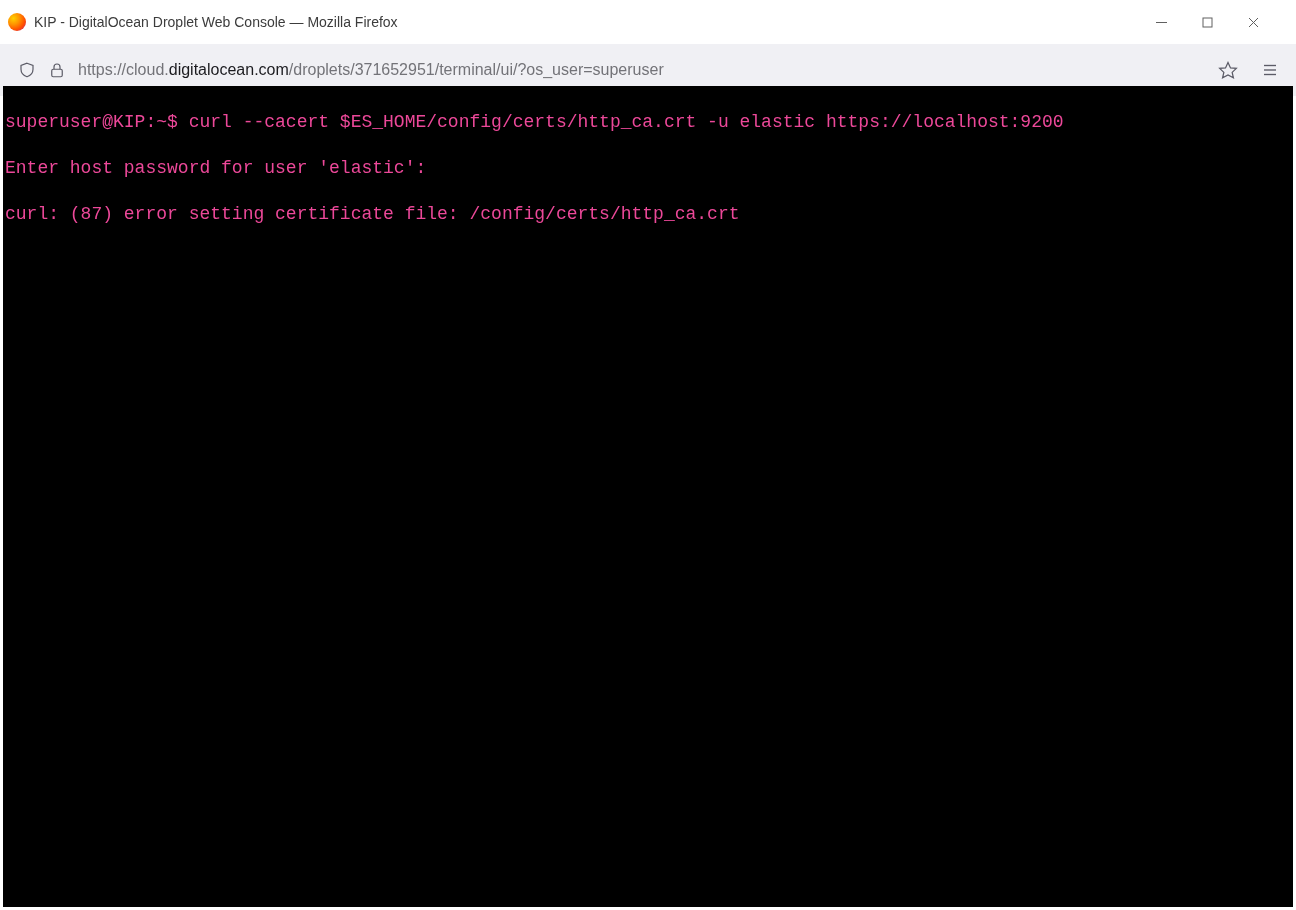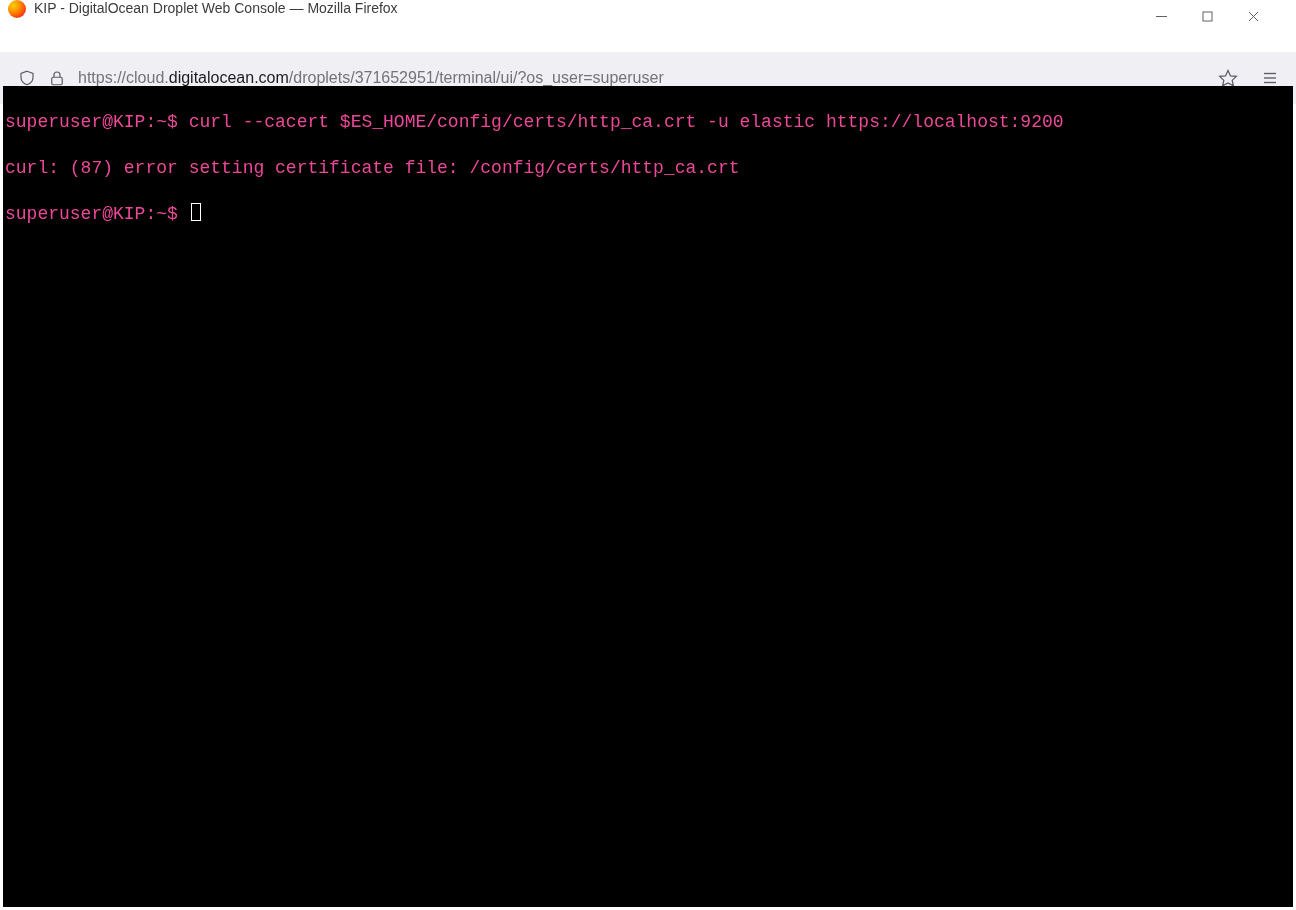--- a/index.html
+++ b/index.html
@@ -5,23 +5,24 @@
     * { margin: 0; padding: 0; box-sizing: border-box; }
     body {
       width: 1296px;
       height: 910px;
       font-family: "Segoe UI", Tahoma, sans-serif;
       background: #ffffff;
       overflow: hidden;
     }
     
     .titlebar {
-      height: 52px;
+      height: 44px;
       background: #ffffff;
       display: flex;
+      align-items: center;
       padding: 0 20px 0 8px;
       border-top-left-radius: 8px;
       border-top-right-radius: 8px;
     }
     .ff-icon {
       width: 18px; height: 18px;
       border-radius: 50%;
       background: radial-gradient(circle at 30% 30%, #ffd000 0%, #ff9200 35%, #ff4f00 65%, #b5179e 100%);
       margin-right: 8px;
       flex-shrink: 0;
@@ -147,15 +148,15 @@
     <svg viewBox="0 0 24 24">
         <line x1="4" y1="6" x2="20" y2="6"></line>
         <line x1="4" y1="12" x2="20" y2="12"></line>
         <line x1="4" y1="18" x2="20" y2="18"></line>
       </svg>
   </div>
 </div>
 
 <div class="terminal">
 <span class="term-line">superuser@KIP:~$ curl --cacert $ES_HOME/config/certs/http_ca.crt -u elastic https://localhost:9200</span>
+<span class="term-line">Enter host password for user 'elastic':</span>
 <span class="term-line">curl: (87) error setting certificate file: /config/certs/http_ca.crt</span>
-<span class="term-line"><span>superuser@KIP:~$ </span><span class="cursor"></span></span>
 </div>
 
 </body></html>

